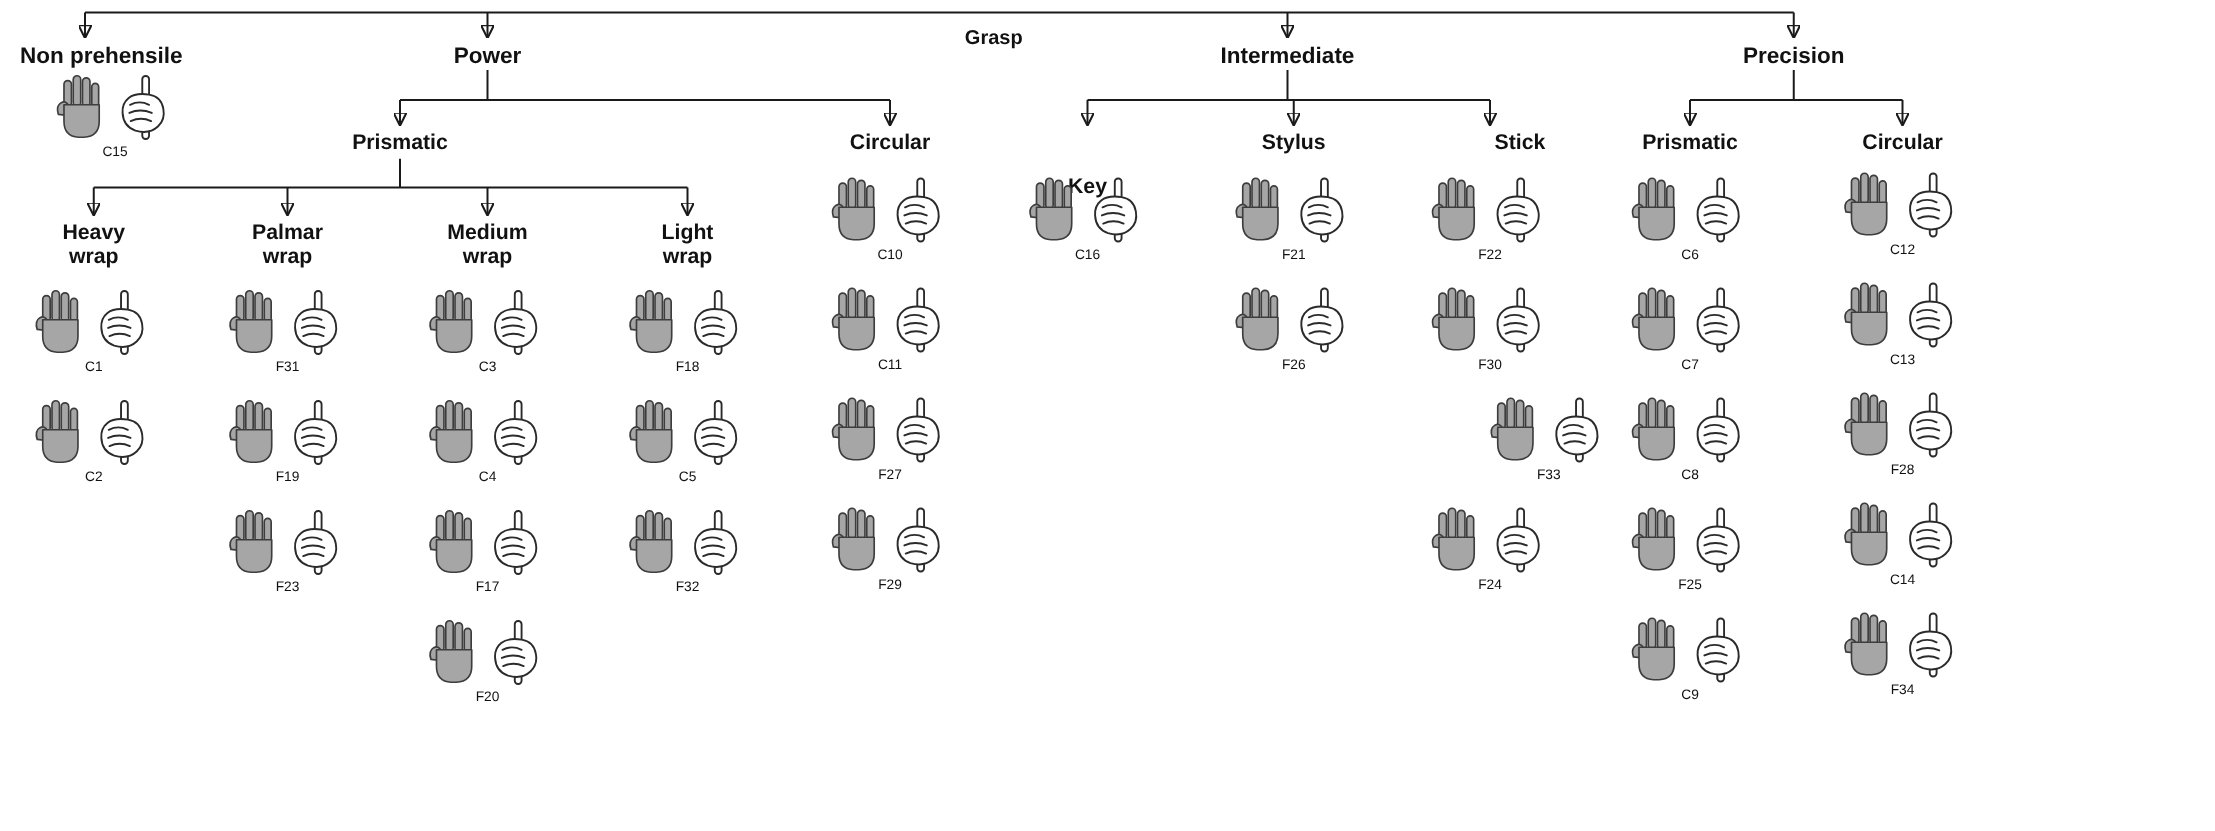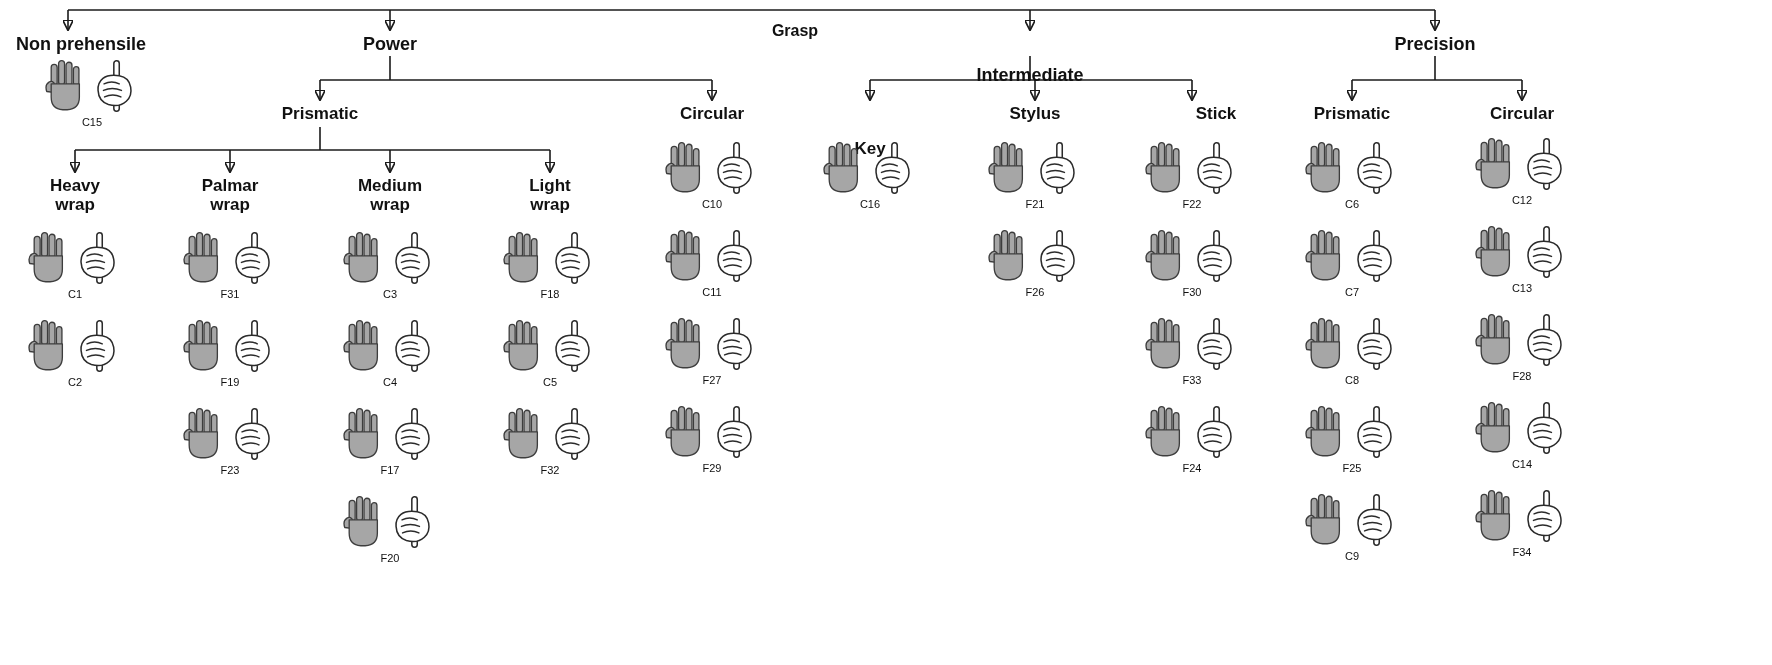--- a/index.html
+++ b/index.html
@@ -286,21 +286,21 @@
         <span class="pair">
           <svg class="hand-shaded-svg" viewBox="0 0 38 48">
             <use href="#hand-open" class="icon-shaded"></use>
           </svg>
           <svg class="hand-grasp-svg" viewBox="0 0 46 48">
             <use href="#hand-grasp" class="icon-line"></use>
           </svg>
         </span>
         <span class="code">F29</span>
       </div>
-      <div class="node-label lvl1" style="left: 1030px; top: 34px; margin-top: 31px;">Intermediate</div>
+      <div class="node-label lvl1" style="left: 1030px; top: 34px;">Intermediate</div>
       <div class="node-label lvl2" style="left: 870px; top: 104px; margin-top: 35px;">Key</div>
       <div class="grasp-item" style="left: 870px; top: 140px;">
         <span class="pair">
           <svg class="hand-shaded-svg" viewBox="0 0 38 48">
             <use href="#hand-open" class="icon-shaded"></use>
           </svg>
           <svg class="hand-grasp-svg" viewBox="0 0 46 48">
             <use href="#hand-grasp" class="icon-line"></use>
           </svg>
         </span>
@@ -345,21 +345,21 @@
         <span class="pair">
           <svg class="hand-shaded-svg" viewBox="0 0 38 48">
             <use href="#hand-open" class="icon-shaded"></use>
           </svg>
           <svg class="hand-grasp-svg" viewBox="0 0 46 48">
             <use href="#hand-grasp" class="icon-line"></use>
           </svg>
         </span>
         <span class="code">F30</span>
       </div>
-      <div class="grasp-item" style="left: 1192px; top: 316px;">
+      <div class="grasp-item" style="left: 1239px; top: 316px;">
         <span class="pair">
           <svg class="hand-shaded-svg" viewBox="0 0 38 48">
             <use href="#hand-open" class="icon-shaded"></use>
           </svg>
           <svg class="hand-grasp-svg" viewBox="0 0 46 48">
             <use href="#hand-grasp" class="icon-line"></use>
           </svg>
         </span>
         <span class="code">F33</span>
       </div>

